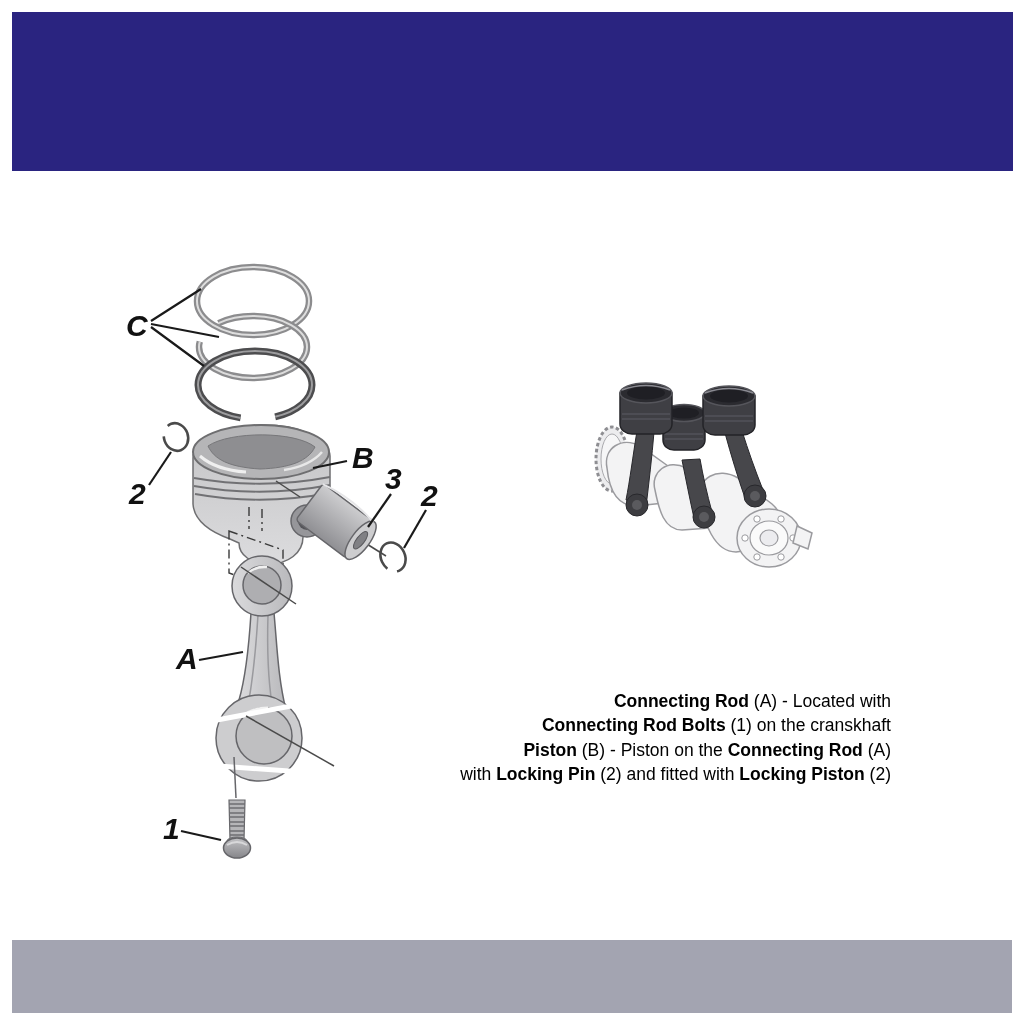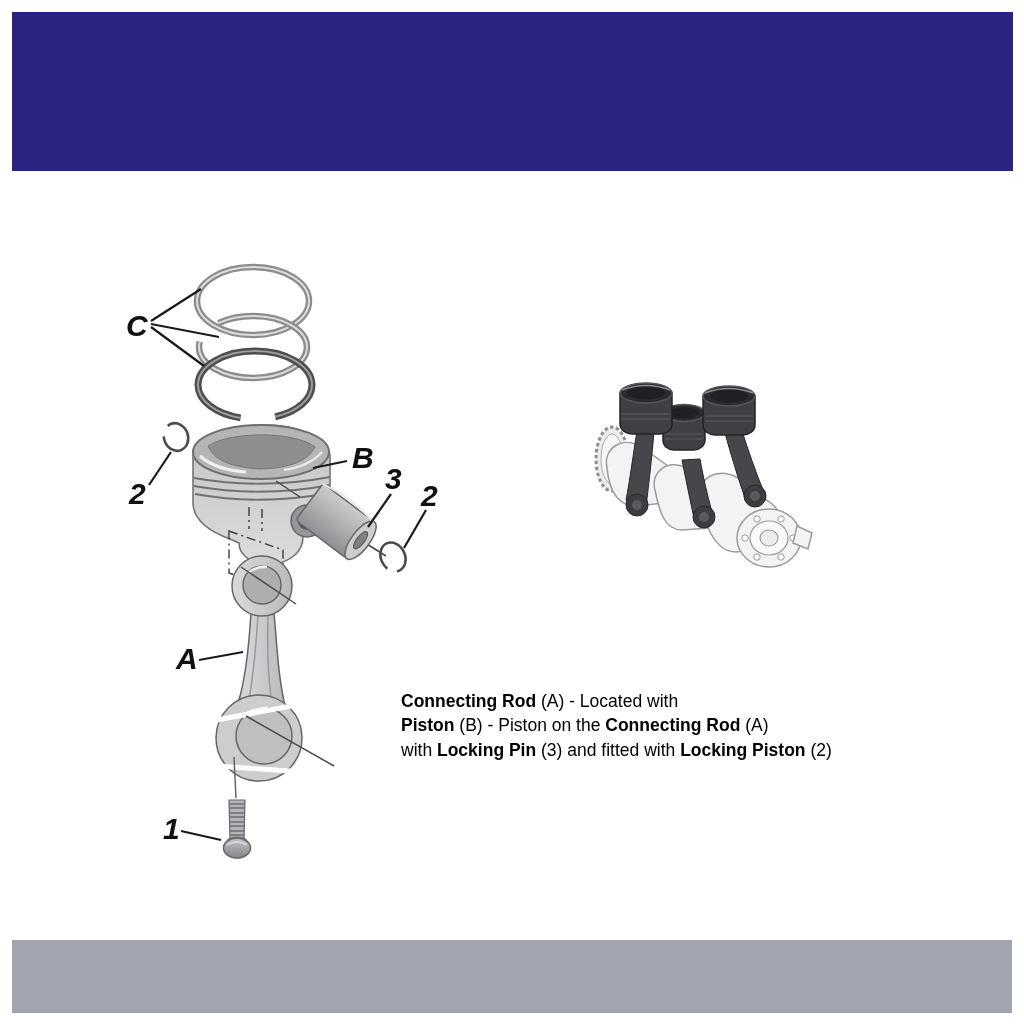--- a/index.html
+++ b/index.html
@@ -10,21 +10,21 @@
   .banner{position:absolute;}
   #top-banner{left:12px;top:12px;width:1001px;height:159px;}
   #bottom-banner{left:12px;top:940px;width:1000px;height:73px;}
   #diagram-svg{position:absolute;left:0;top:0;width:1024px;height:1024px;}
   .part-label{
     font-family:"Liberation Sans", sans-serif;
     font-weight:bold;font-style:italic;font-size:30px;fill:#111111;
   }
   #description-block{
     position:absolute;left:401px;top:689px;width:490px;
-    font-size:17.5px;line-height:24.4px;color:#000000;
+    font-size:17.5px;line-height:24.4px;color:#000000;text-align:right;
   }
   #description-block .b{font-weight:bold;}
   .leader{stroke:#1a1a1a;stroke-width:2.2;fill:none;}
   .thin-axis{stroke:#4a4a4a;stroke-width:1.5;fill:none;}
   .dashdot{stroke:#3a3a3a;stroke-width:1.4;fill:none;stroke-dasharray:9 4 2 4;}
   .lightpart{fill:#f3f3f4;stroke:#9b9b9f;stroke-width:1.5;}
 </style>
 </head>
 <body>
 
@@ -195,15 +195,16 @@
       <ellipse cx="729" cy="396" rx="26" ry="10" fill="#2b2b30" stroke="#55555b" stroke-width="1.5"></ellipse>
       <ellipse cx="729" cy="396" rx="19" ry="6.5" fill="#1f1f24"></ellipse>
       <path d="M705,416 H753 M705,421 H753" stroke="#5d5d64" stroke-width="1"></path>
       <path d="M705,393 Q729,384 753,393" fill="none" stroke="#8b8b92" stroke-width="1.5"></path>
     </g>
   </g>
 </svg>
 
 <div id="description-block">
     <div><span class="b">Connecting Rod</span><span> (A) - Located with</span></div>
+    <div><span class="b">Connecting Rod Bolts</span><span> (1) on the cranskhaft</span></div>
     <div><span class="b">Piston</span><span> (B) - Piston on the </span><span class="b">Connecting Rod</span><span> (A)</span></div>
-    <div><span>with </span><span class="b">Locking Pin</span><span> (3) and fitted with </span><span class="b">Locking Piston</span><span> (2)</span></div>
+    <div><span>with </span><span class="b">Locking Pin</span><span> (2) and fitted with </span><span class="b">Locking Piston</span><span> (2)</span></div>
   </div>
 
 </body></html>

